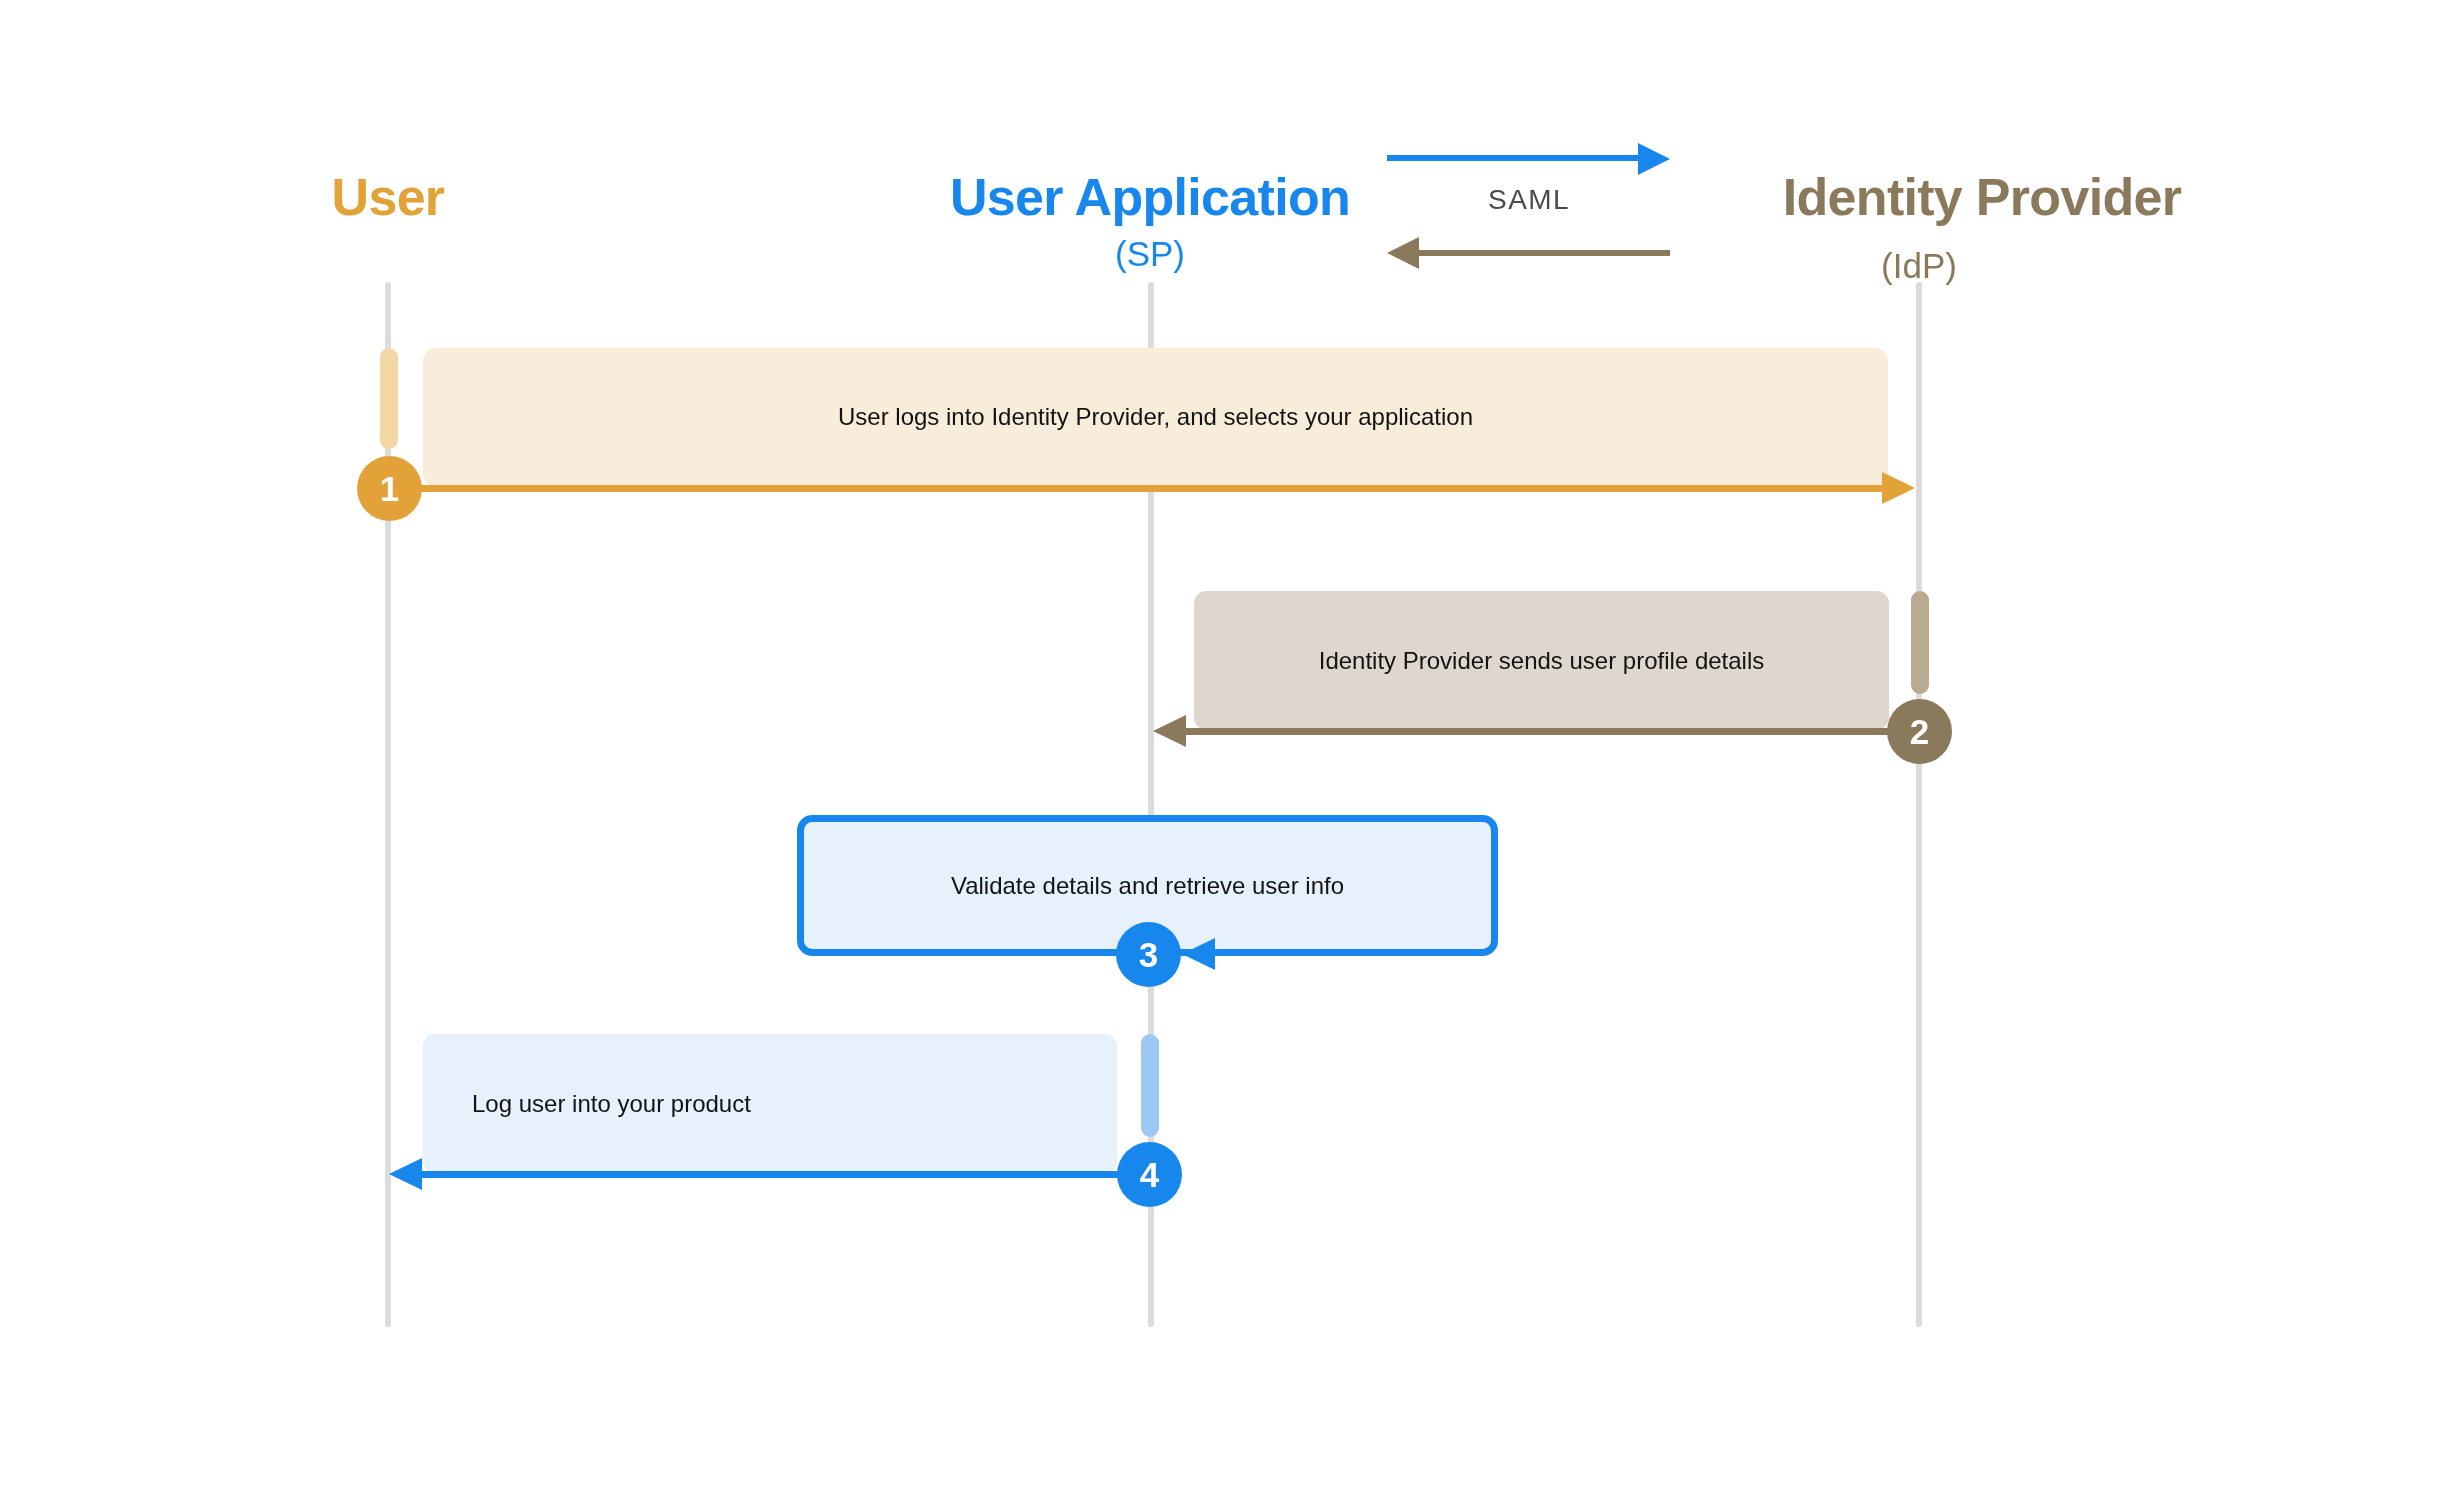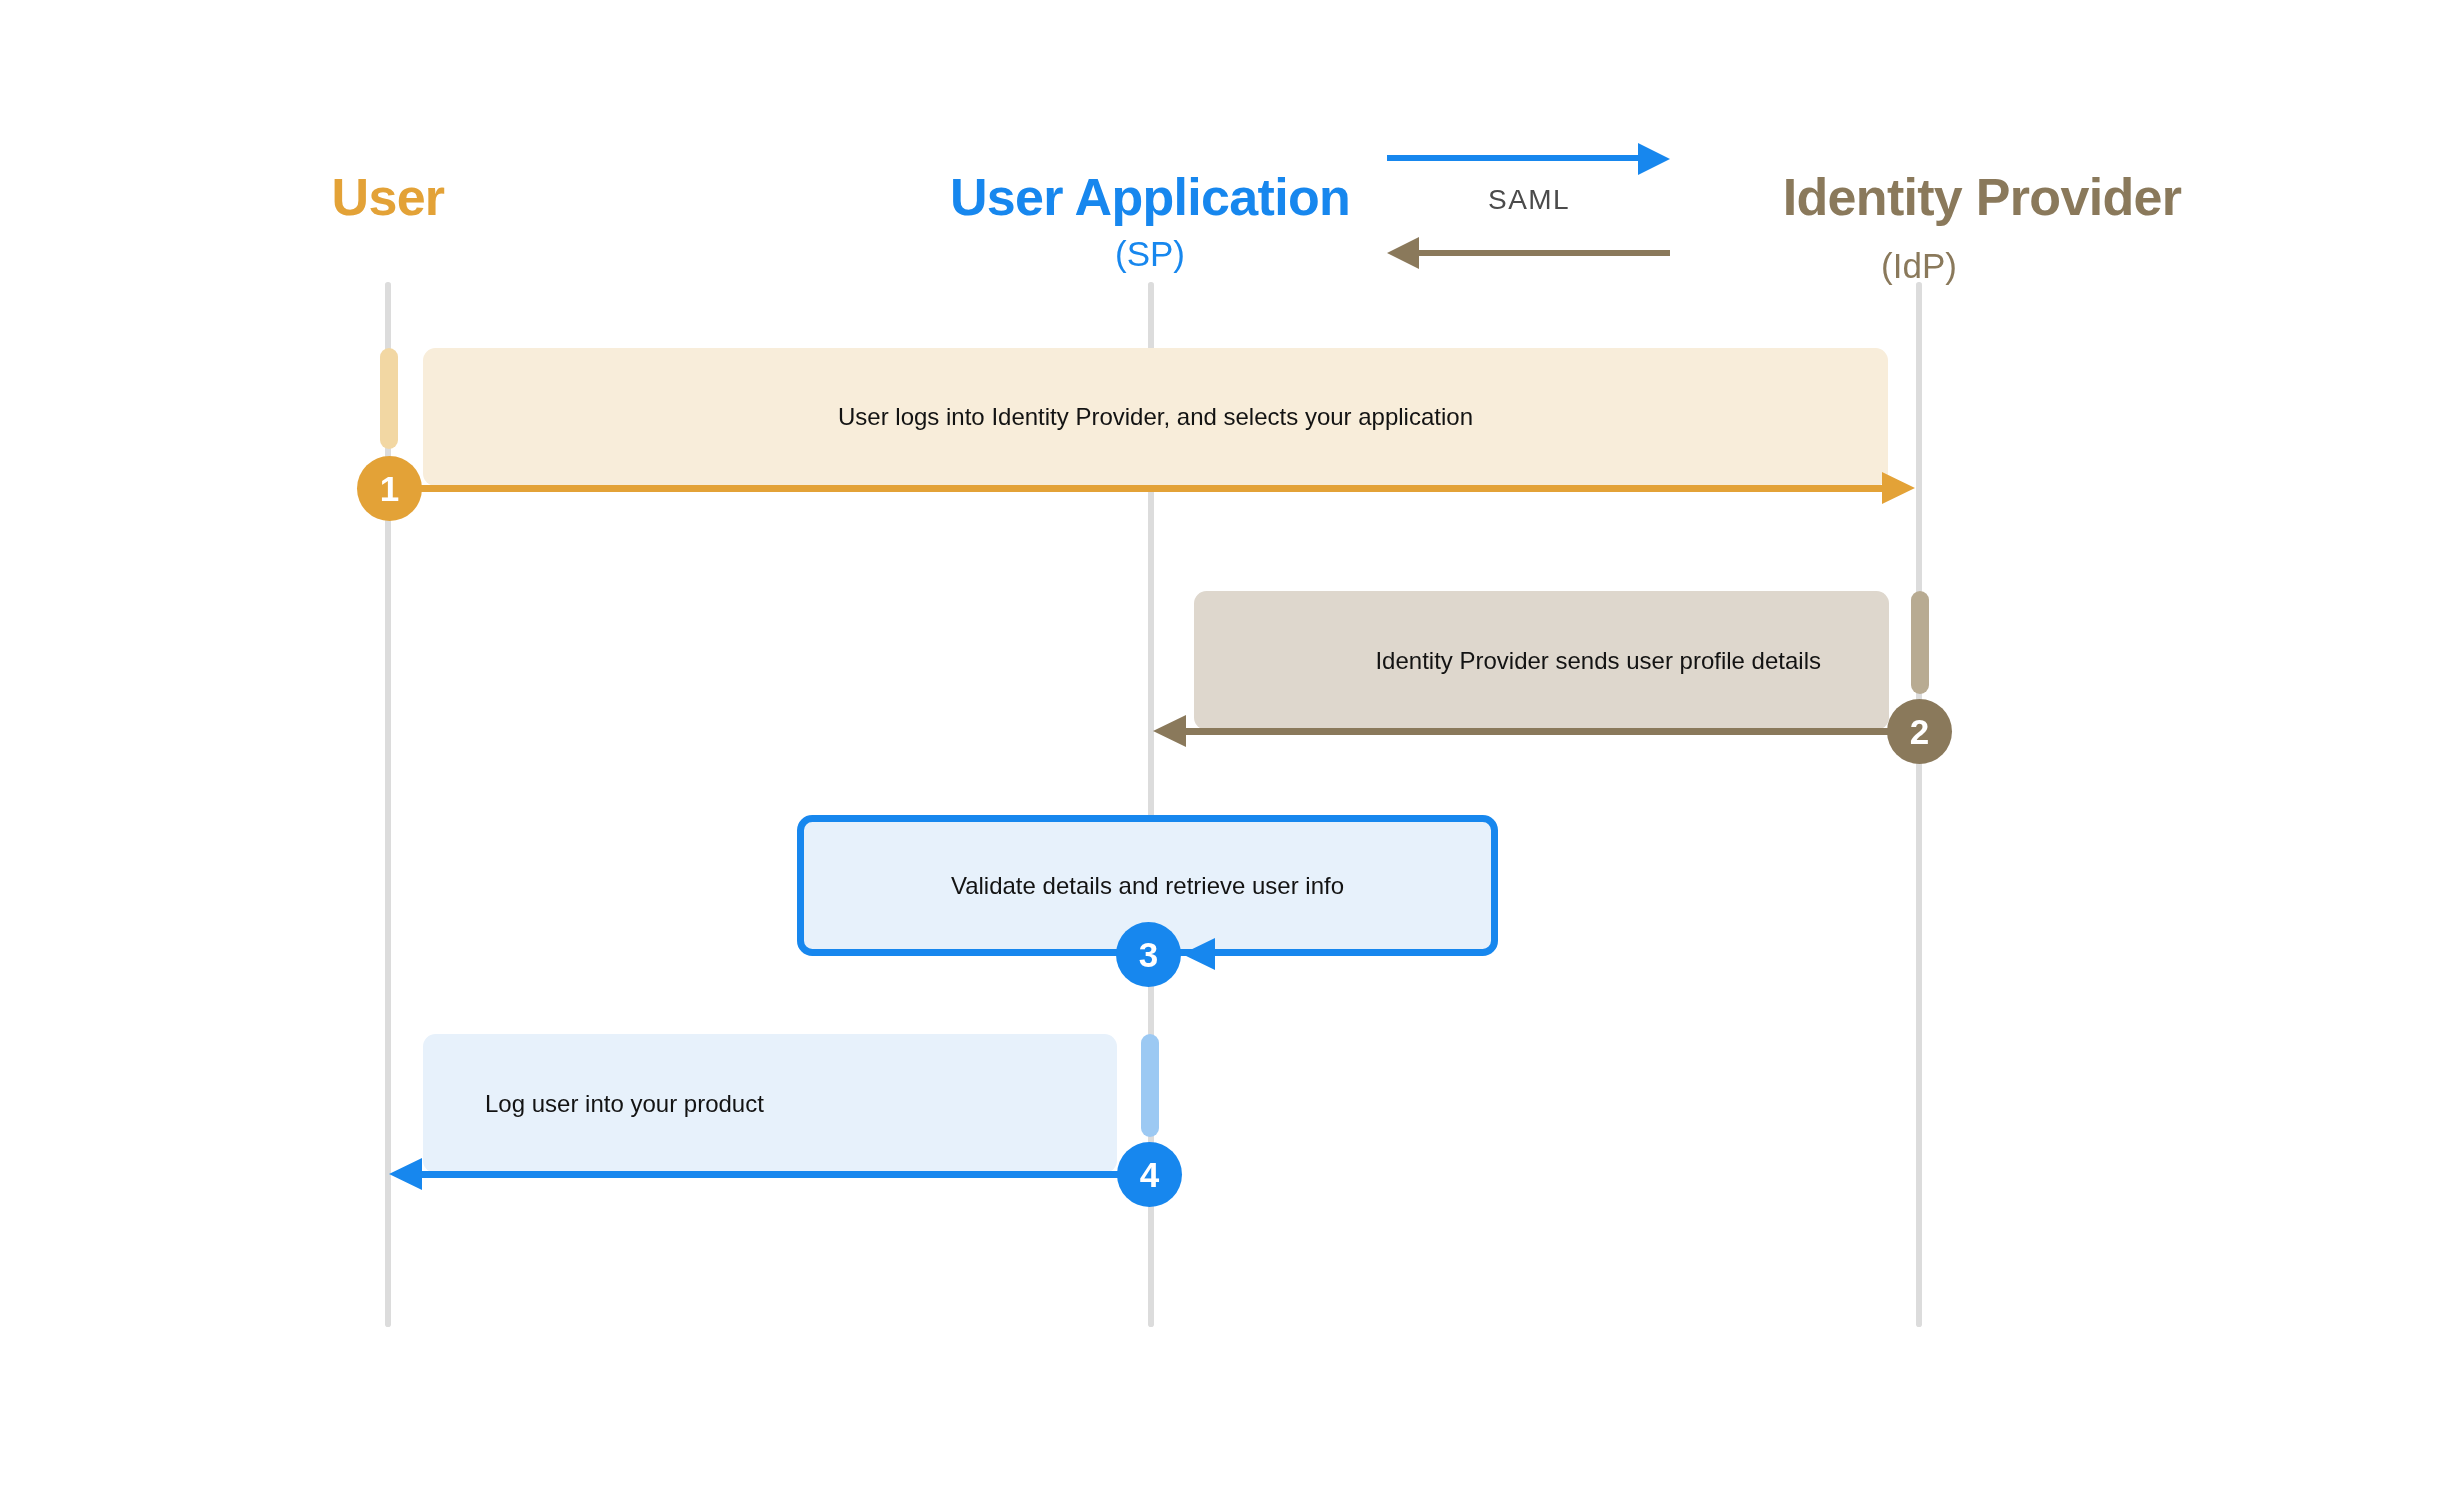--- a/index.html
+++ b/index.html
@@ -61,23 +61,23 @@
   
   .msg-box{
     position:absolute;
     box-sizing:border-box;
     font-size:24px;
     color:var(--text);
     display:flex;align-items:center;
     line-height:1.55;
   }
   .box-1{left:423px;top:348px;width:1465px;height:138px;background:var(--cream);border-radius:12.5px;justify-content:center;text-align:center;}
-  .box-2{left:1194px;top:591px;width:695px;height:139px;background:var(--brownBox);border-radius:12.5px;padding:0 68px;justify-content:flex-end;text-align:left;}
+  .box-2{left:1194px;top:591px;width:695px;height:139px;background:var(--brownBox);border-radius:12.5px;padding:0 68px;justify-content:center;text-align:left;}
   .box-3{left:797px;top:815px;width:701px;height:141px;background:var(--blueBox);border:7px solid var(--blue);border-radius:15.3px;justify-content:center;text-align:center;}
-  .box-4{left:423px;top:1034px;width:694px;height:139px;background:var(--blueBox);border-radius:12.5px;padding:0 62px;justify-content:flex-start;text-align:left;}
+  .box-4{left:423px;top:1034px;width:694px;height:139px;background:var(--blueBox);border-radius:12.5px;padding:0 49px;justify-content:flex-start;text-align:left;}
 
   
   .shaft{position:absolute;height:7px;}
   .shaft-1{left:388px;top:485px;width:1495px;background:var(--gold);}
   .shaft-2{left:1184px;top:728px;width:736px;background:var(--brown);}
   .shaft-4{left:415px;top:1171px;width:735px;background:var(--blue);}
   .head{position:absolute;width:0;height:0;border-top:16.7px solid transparent;border-bottom:16.7px solid transparent;}
   .head-1{left:1882px;top:472px;border-left:33px solid var(--gold);}
   .head-2{left:1153px;top:715px;border-right:33px solid var(--brown);}
   .head-3{left:1182px;top:938px;border-right:33px solid var(--blue);}

